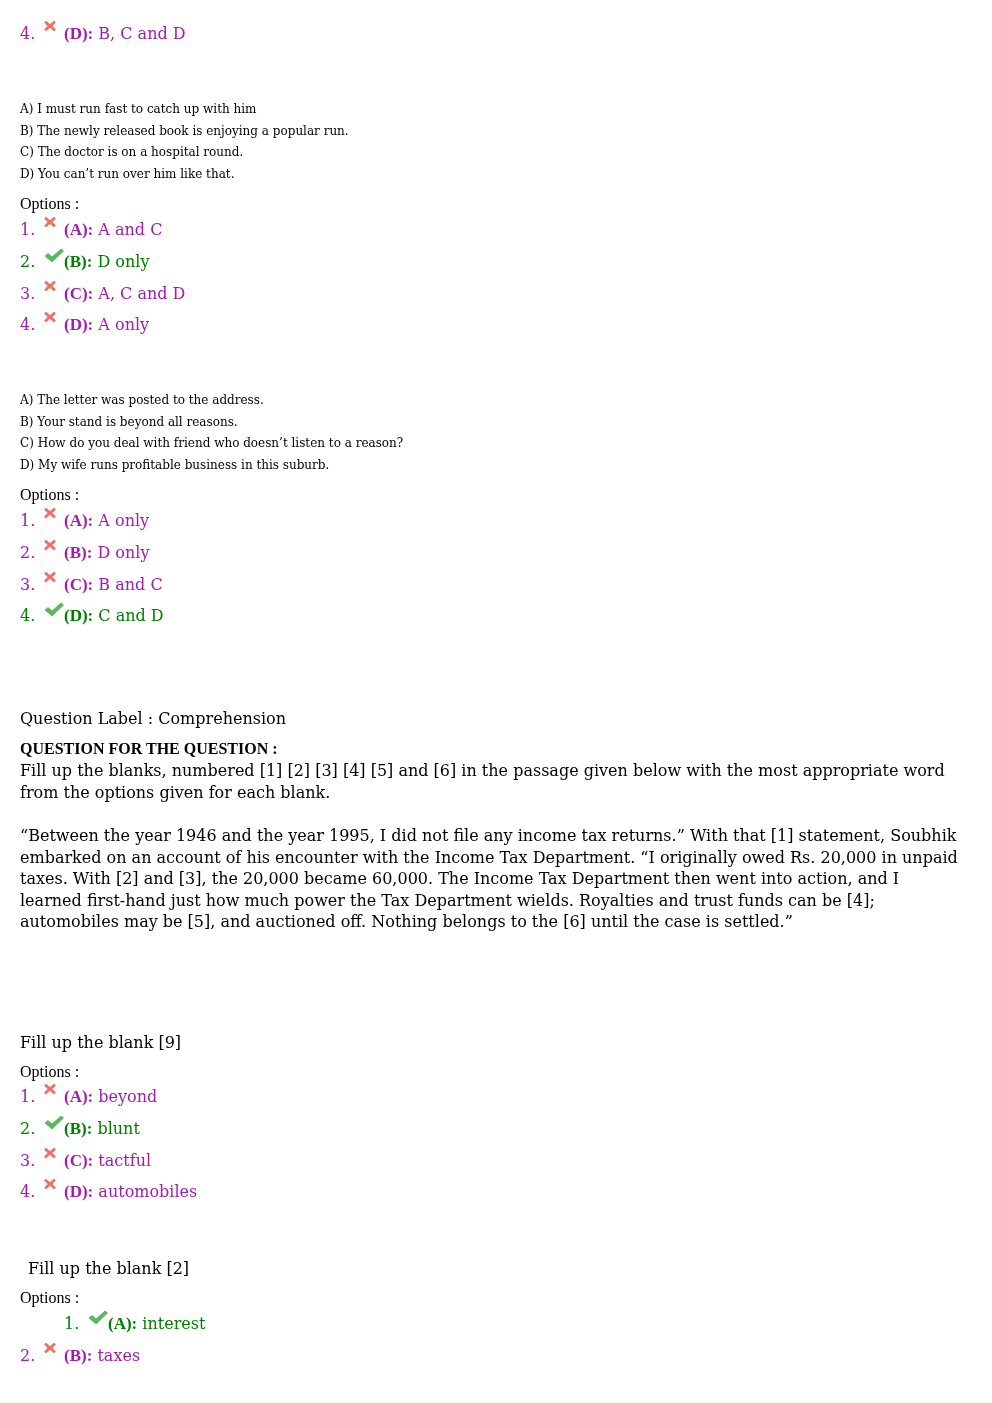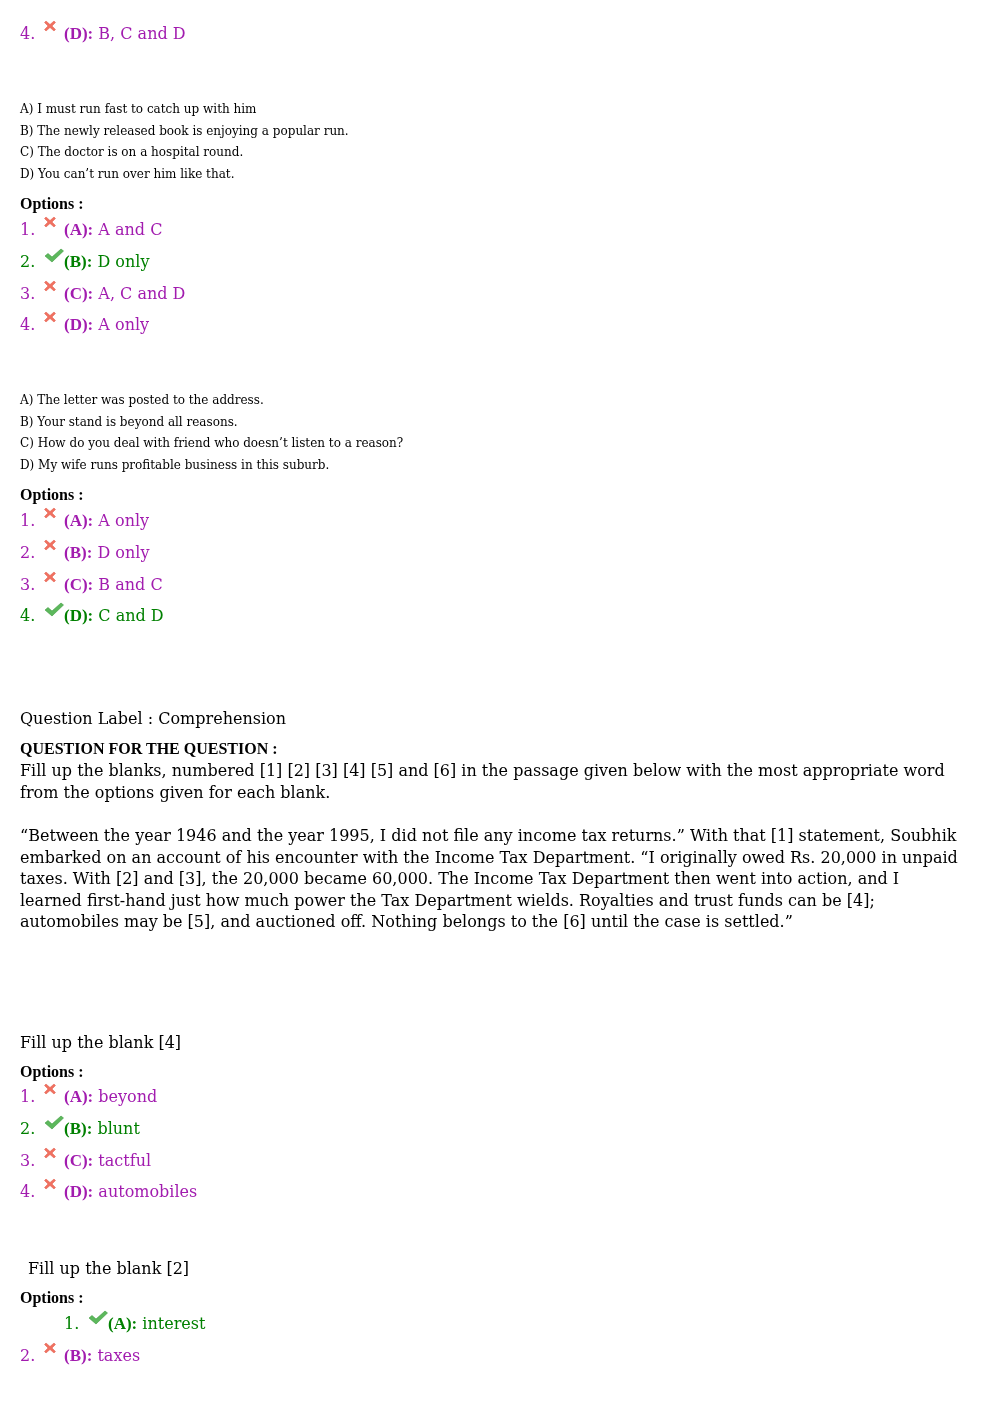--- a/index.html
+++ b/index.html
@@ -14,21 +14,21 @@
   }
   .opt .num { display: inline-block; width: 22px; }
   .opt .icon { display: inline-block; width: 22px; height: 18px; vertical-align: top; position: relative; }
   .opt .icon svg { position: absolute; left: 2px; top: -2px; }
   .opt .key { font-family: "Liberation Serif", serif; font-weight: bold; font-size: 17px; }
   .wrong { color: #a21caf; }
   .right { color: #008000; }
   .stmt { position: absolute; left: 20px; font-size: 12px; line-height: 21.6px; white-space: nowrap; }
   .optlabel {
     position: absolute; left: 20px; font-family: "Liberation Serif", serif;
-    font-weight: bold; font-size: 16px; line-height: 20px;
+    font-weight: normal; font-size: 16px; line-height: 20px;
   }
   .plain { position: absolute; left: 20px; font-size: 16px; line-height: 21.6px; }
   .bold-serif { font-family: "Liberation Serif", serif; font-weight: bold; }
   .para { position: absolute; left: 20px; width: 940px; font-size: 16px; line-height: 21.6px; }
 </style>
 </head>
 <body>
 
 <svg width="0" height="0" style="position:absolute">
   <defs>
@@ -76,21 +76,21 @@
     <div class="opt wrong" style="top: 572.6px;"><span class="num">3.</span><span class="icon"><svg width="12" height="12">
           <use href="#cross-sym"></use>
         </svg></span><span class="key">(C):</span> <span class="otext">B and C</span></div>
     <div class="opt right" style="top: 604.4px;"><span class="num">4.</span><span class="icon"><svg width="20" height="16">
           <use href="#check-sym"></use>
         </svg></span><span class="key">(D):</span> <span class="otext">C and D</span></div>
     <div class="plain" style="top: 708px;">Question Label : Comprehension</div>
     <div class="plain bold-serif" style="top: 738px;">QUESTION FOR THE QUESTION :</div>
     <div class="para" style="top: 760px;">Fill up the blanks, numbered [1] [2] [3] [4] [5] and [6] in the passage given below with the most appropriate word from the options given for each blank.</div>
     <div class="para" style="top: 825px;">“Between the year 1946 and the year 1995, I did not file any income tax returns.” With that [1] statement, Soubhik embarked on an account of his encounter with the Income Tax Department. “I originally owed Rs. 20,000 in unpaid taxes. With [2] and [3], the 20,000 became 60,000. The Income Tax Department then went into action, and I learned first-hand just how much power the Tax Department wields. Royalties and trust funds can be [4]; automobiles may be [5], and auctioned off. Nothing belongs to the [6] until the case is settled.”</div>
-    <div class="plain" style="top: 1032px;">Fill up the blank [4]</div>
+    <div class="plain" style="top: 1032px;">Fill up the blank [9]</div>
     <div class="optlabel" style="top: 1062px;">Options :</div>
     <div class="opt wrong" style="top: 1085px;"><span class="num">1.</span><span class="icon"><svg width="12" height="12">
           <use href="#cross-sym"></use>
         </svg></span><span class="key">(A):</span> <span class="otext">beyond</span></div>
     <div class="opt right" style="top: 1116.8px;"><span class="num">2.</span><span class="icon"><svg width="20" height="16">
           <use href="#check-sym"></use>
         </svg></span><span class="key">(B):</span> <span class="otext">blunt</span></div>
     <div class="opt wrong" style="top: 1148.6px;"><span class="num">3.</span><span class="icon"><svg width="12" height="12">
           <use href="#cross-sym"></use>
         </svg></span><span class="key">(C):</span> <span class="otext">tactful</span></div>

